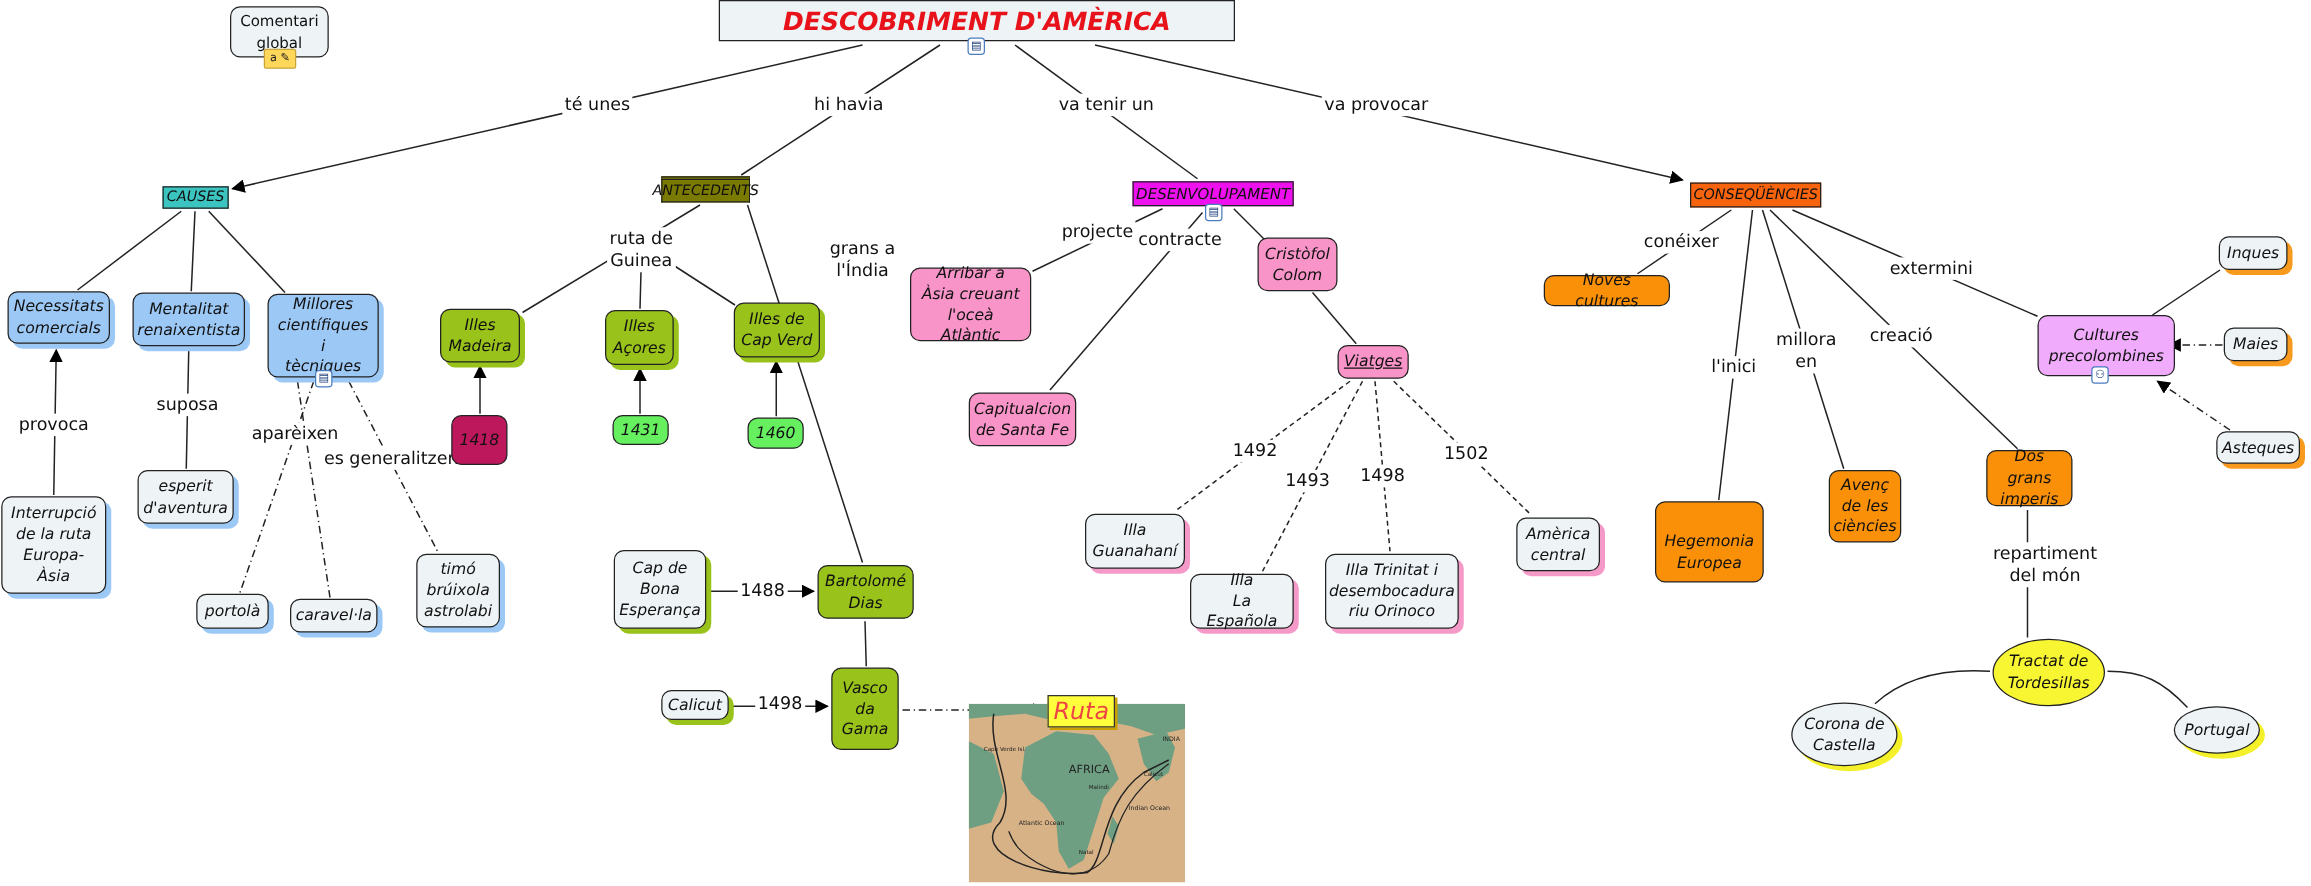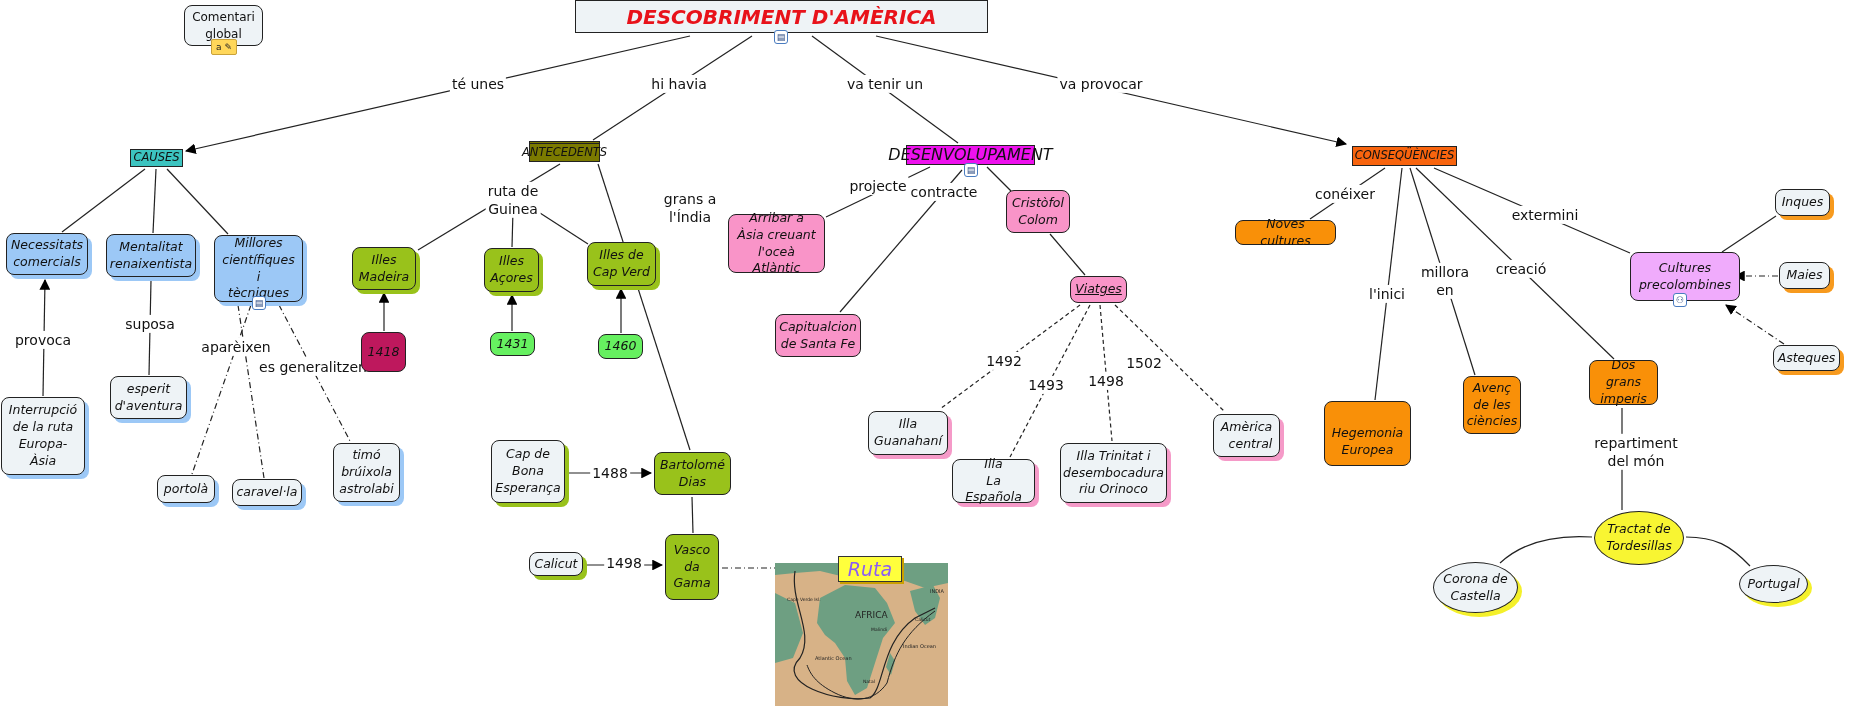--- a/index.html
+++ b/index.html
@@ -16,22 +16,22 @@
   .sh-orange { box-shadow:4px 4px 0 #f79a1e; }
   .sh-yellow { box-shadow:4px 4px 0 #f4f02a; }
   .lbl { position:absolute; font-size:14px; line-height:1.3; color:#111; background:#fff; text-align:center; white-space:nowrap; transform:translate(-50%,-50%); padding:0 2px; }
   .title { position:absolute; left:575px; top:0; width:413px; height:33px; box-sizing:border-box; background:#eef3f6; border:1px solid #222;
            display:flex; align-items:center; justify-content:center; font-style:italic; font-weight:bold; font-size:20px; color:#e8121a; }
   .resicon { position:absolute; width:14px; height:14px; box-sizing:border-box; border:1px solid #4a7cc0; border-radius:3px; background:#fff;
              display:flex; align-items:center; justify-content:center; font-size:9px; color:#1d3e7a; line-height:1; }
   .noteicon { position:absolute; width:26px; height:16px; box-sizing:border-box; background:#ffd75a; border:1px solid #c9a23a; border-radius:2px;
               font-size:9px; line-height:14px; color:#222; display:flex; align-items:center; justify-content:center; gap:2px; }
   .map { position:absolute; left:775px; top:563px; width:173px; height:143px; }
-  .ruta { position:absolute; left:838px; top:556px; width:64px; height:26px; box-sizing:border-box; background:#ffff3c; border:1px solid #333;
-          display:flex; align-items:center; justify-content:center; font-style:italic; font-size:19px; color:#8b5cf6; box-shadow:2px 2px 0 #caa000; z-index:2; }
+  .ruta { position:absolute; left:838px; top:556px; width:54px; height:26px; box-sizing:border-box; background:#ffff3c; border:1px solid #333;
+          display:flex; align-items:center; justify-content:center; font-style:italic; font-size:19px; color:#ef4444; box-shadow:2px 2px 0 #caa000; z-index:2; }
 </style>
 </head>
 <body>
 
 <svg id="links" xmlns="http://www.w3.org/2000/svg">
   <defs>
     <marker id="arr" viewBox="0 0 10 10" refX="9" refY="5" markerWidth="9" markerHeight="9" orient="auto">
       <path d="M0,0 L10,5 L0,10 z" fill="#000"></path>
     </marker>
   </defs>
@@ -106,21 +106,21 @@
 Guinea</div>
 <div class="lbl" style="left: 690px; top: 208px; white-space: pre;">grans a
 l'Índia</div>
 <div class="lbl" style="left: 610px; top: 473px; white-space: pre;">1488</div>
 <div class="lbl" style="left: 624px; top: 563px; white-space: pre;">1498</div>
 <div class="lbl" style="left: 878px; top: 186px; white-space: pre;">projecte</div>
 <div class="lbl" style="left: 944px; top: 192px; white-space: pre;">contracte</div>
 <div class="lbl" style="left: 1004px; top: 361px; white-space: pre;">1492</div>
 <div class="lbl" style="left: 1046px; top: 385px; white-space: pre;">1493</div>
 <div class="lbl" style="left: 1106px; top: 381px; white-space: pre;">1498</div>
-<div class="lbl" style="left: 1144px; top: 363px; white-space: pre;">1502</div>
+<div class="lbl" style="left: 1173px; top: 363px; white-space: pre;">1502</div>
 <div class="lbl" style="left: 1345px; top: 194px; white-space: pre;">conéixer</div>
 <div class="lbl" style="left: 1387px; top: 294px; white-space: pre;">l'inici</div>
 <div class="lbl" style="left: 1445px; top: 281px; white-space: pre;">millora
 en</div>
 <div class="lbl" style="left: 1521px; top: 269px; white-space: pre;">creació</div>
 <div class="lbl" style="left: 1545px; top: 215px; white-space: pre;">extermini</div>
 <div class="lbl" style="left: 1636px; top: 452px; white-space: pre;">repartiment
 del món</div>
 
 <div class="node sq" style="left:130px;top:149px;width:53px;height:18px;background:#3cc4c0;font-size:11.5px;">CAUSES</div>
@@ -176,38 +176,38 @@
   <text x="40" y="97" font-size="5" fill="#222" font-family="DejaVu Sans, sans-serif">Atlantic Ocean</text>
   <text x="128" y="85" font-size="5" fill="#222" font-family="DejaVu Sans, sans-serif">Indian Ocean</text>
   <text x="155" y="30" font-size="5" fill="#222" font-family="DejaVu Sans, sans-serif">INDIA</text>
   <text x="12" y="38" font-size="4.5" fill="#222" font-family="DejaVu Sans, sans-serif">Cape Verde Isl.</text>
   <text x="96" y="68" font-size="4.5" fill="#222" font-family="DejaVu Sans, sans-serif">Malindi</text>
   <text x="140" y="58" font-size="4.5" fill="#222" font-family="DejaVu Sans, sans-serif">Calicut</text>
   <text x="88" y="120" font-size="4.5" fill="#222" font-family="DejaVu Sans, sans-serif">Natal</text>
 </svg>
 <div class="ruta">Ruta</div>
 
-<div class="node sq" style="left:906px;top:145px;width:129px;height:20px;background:#ee10ee;font-size:16px;">DESENVOLUPAMENT</div>
+<div class="node sq" style="left:906px;top:145px;width:129px;height:20px;background:#ee10ee;font-size:12px;">DESENVOLUPAMENT</div>
 <div class="resicon" style="left:964px;top:163px;">▤</div>
 <div class="node" style="left:728px;top:214px;width:97px;height:59px;background:#f994c8;white-space:pre-line;">Arribar a
 Àsia creuant
 l'oceà Atlàntic</div>
 <div class="node" style="left:775px;top:314px;width:86px;height:43px;background:#f994c8;white-space:pre-line;">Capitualcion
 de Santa Fe</div>
 <div class="node" style="left:1006px;top:190px;width:64px;height:43px;background:#f994c8;white-space:pre-line;">Cristòfol
 Colom</div>
 <div class="node" style="left:1070px;top:276px;width:57px;height:27px;background:#f994c8;text-decoration:underline;">Viatges</div>
 <div class="node light sh-pink" style="left:868px;top:411px;width:80px;height:44px;white-space:pre-line;">Illa
 Guanahaní</div>
 <div class="node light sh-pink" style="left:952px;top:459px;width:83px;height:44px;white-space:pre-line;">Illa
 La Española</div>
 <div class="node light sh-pink" style="left:1060px;top:443px;width:107px;height:60px;white-space:pre-line;">Illa Trinitat i
 desembocadura
 riu Orinoco</div>
-<div class="node light sh-pink" style="left:1213px;top:414px;width:67px;height:43px;white-space:pre-line;text-align:right;">Amèrica
+<div class="node light sh-pink" style="left:1213px;top:414px;width:67px;height:43px;white-space:pre-line;">Amèrica
 central</div>
 
 <div class="node sq" style="left:1352px;top:146px;width:105px;height:20px;background:#f8640e;font-size:11.5px;">CONSEQÜÈNCIES</div>
 <div class="node" style="left:1235px;top:220px;width:101px;height:25px;background:#f99008;">Noves cultures</div>
 <div class="node" style="left:1324px;top:401px;width:87px;height:65px;background:#f99008;white-space:pre-line;padding-top:18px;">Hegemonia
 Europea</div>
 <div class="node" style="left:1463px;top:376px;width:58px;height:58px;background:#f99008;white-space:pre-line;">Avenç
 de les
 ciències</div>
 <div class="node" style="left:1589px;top:360px;width:69px;height:45px;background:#f99008;white-space:pre-line;">Dos grans

